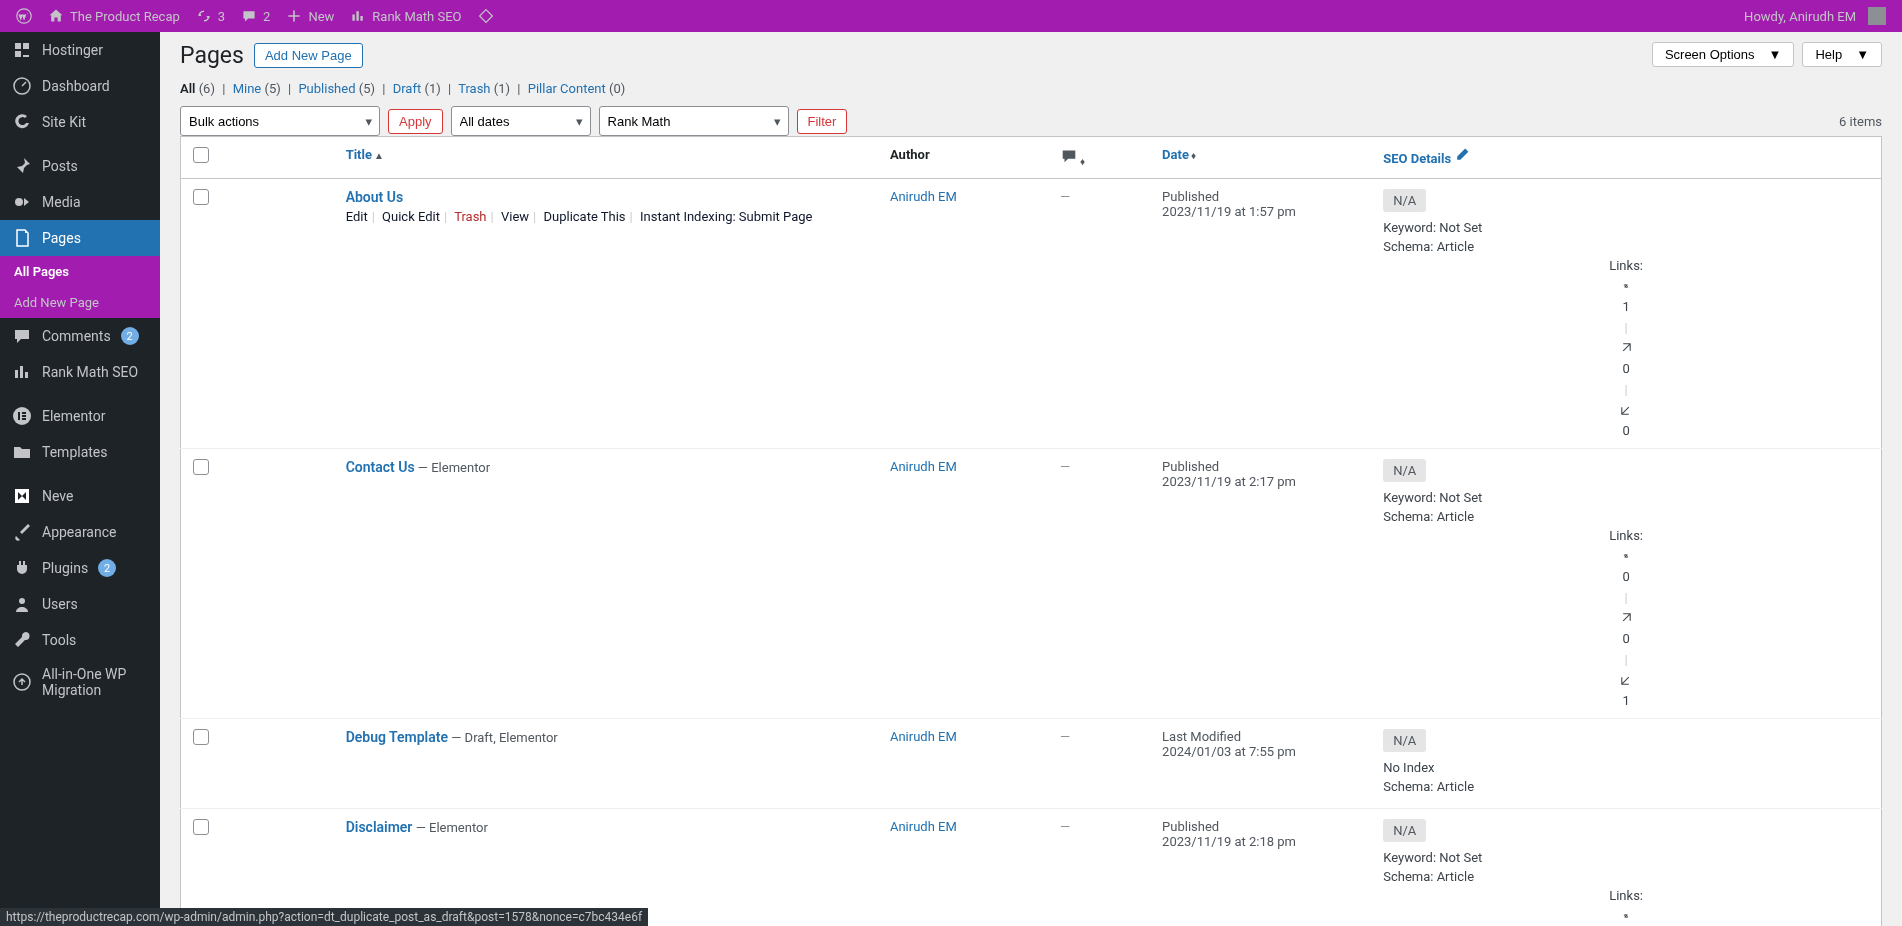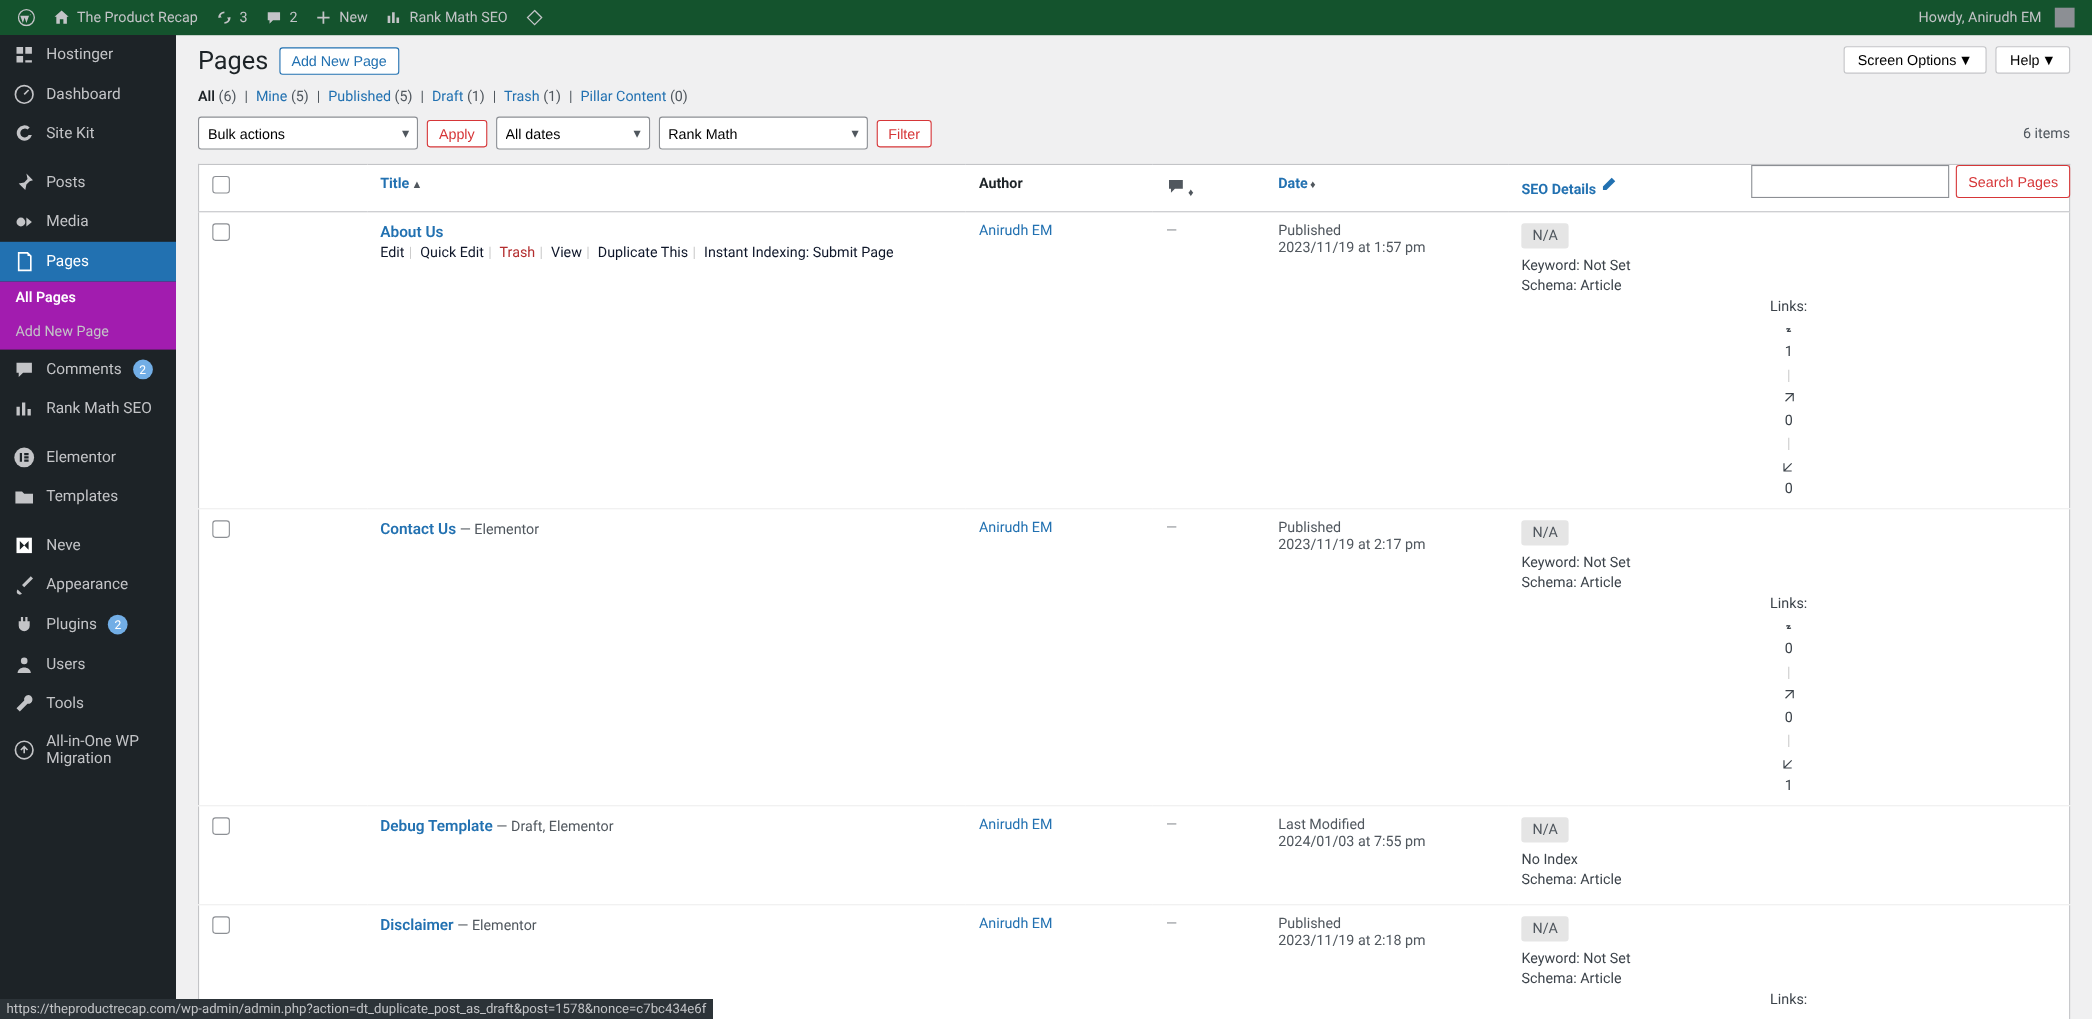--- a/index.html
+++ b/index.html
@@ -1,19 +1,19 @@
 <!DOCTYPE html>
 <html><head>
 <meta charset="utf-8">
 <style>
 * { margin: 0; padding: 0; box-sizing: border-box; }
 body { font-family: -apple-system, BlinkMacSystemFont, "Segoe UI", Roboto, sans-serif; background: #f0f0f1; font-size: 13px; color: #3c434a; }
 
 
-.admin-bar { background: #14532d; color: #c3c4c7; height: 32px; display: flex; align-items: center; padding: 0 8px; justify-content: space-between; }
+.admin-bar { background: #a21caf; color: #c3c4c7; height: 32px; display: flex; align-items: center; padding: 0 8px; justify-content: space-between; }
 .admin-bar-left, .admin-bar-right { display: flex; align-items: center; gap: 0; }
 .admin-bar-item { display: flex; align-items: center; gap: 6px; padding: 0 8px; height: 32px; cursor: pointer; color: #c3c4c7; font-size: 13px; }
 .admin-bar-item svg { width: 16px; height: 16px; fill: currentColor; }
 .avatar-square { width: 18px; height: 18px; background: #8c8f94; margin-left: 6px; }
 
 
 .sidebar { position: fixed; left: 0; top: 32px; width: 160px; bottom: 0; background: #1d2327; color: #c3c4c7; overflow-y: auto; }
 .sidebar-item { display: flex; align-items: center; gap: 10px; padding: 8px 12px; cursor: pointer; color: #c3c4c7; font-size: 14px; position: relative; }
 .sidebar-item.current { background: #2271b1; color: #fff; }
 .sidebar-item.current::after { content: ""; position: absolute; right: -8px; top: 50%; transform: translateY(-50%); border: 8px solid transparent; border-right-color: #f0f0f1; }
@@ -24,35 +24,35 @@
 .badge-count { display: inline-flex; align-items: center; justify-content: center; min-width: 18px; height: 18px; background: #d63638; color: #fff; border-radius: 9px; font-size: 11px; padding: 0 5px; }
 .badge-count.blue { background: #72aee6; color: #fff; }
 
 
 .main { margin-left: 160px; padding: 10px 20px 40px 20px; }
 .page-header { display: flex; align-items: center; gap: 10px; margin-bottom: 12px; }
 .page-title { font-size: 23px; font-weight: 400; color: #1d2327; }
 .btn-outline { border: 1px solid #2271b1; color: #2271b1; background: #fff; padding: 4px 10px; cursor: pointer; font-size: 13px; border-radius: 3px; }
 .btn-outline.red { border-color: #d63638; color: #d63638; }
 .top-buttons { position: absolute; right: 20px; top: 42px; display: flex; gap: 8px; }
-.btn-tab { border: 1px solid #c3c4c7; background: #fff; padding: 4px 12px; cursor: pointer; font-size: 13px; border-radius: 3px; display: flex; align-items: center; gap: 2px; }
+.btn-tab { border: 1px solid #c3c4c7; background: #fff; padding: 4px 12px; cursor: pointer; font-size: 13px; border-radius: 3px; display: flex; align-items: center; gap: 14px; }
 
 
 .notice { border: 1px solid #c3c4c7; border-left: 4px solid #00a32a; background: #fff; padding: 12px 14px; margin-bottom: 16px; }
 .notice a { color: #2271b1; text-decoration: underline; }
 
 
 .subsubsub { margin-bottom: 10px; font-size: 13px; }
 .subsubsub a { color: #2271b1; text-decoration: none; }
 .subsubsub .current { color: #1d2327; font-weight: 600; }
 .subsubsub .count { color: #50575e; }
 .subsubsub .sep { color: #50575e; padding: 0 4px; }
 
 
-.tablenav { display: flex; align-items: center; gap: 8px; margin-bottom: 13px; justify-content: space-between; }
+.tablenav { display: flex; align-items: center; gap: 8px; margin-bottom: 0; justify-content: space-between; }
 .tablenav-left { display: flex; align-items: center; gap: 8px; }
 .select-control { border: 1px solid #8c8f94; background: #fff; padding: 4px 28px 4px 8px; cursor: pointer; font-size: 13px; border-radius: 3px; appearance: none; position: relative; min-width: 140px; height: 30px; }
 .select-wrap { position: relative; display: inline-block; }
 .select-wrap::after { content: "▾"; position: absolute; right: 8px; top: 50%; transform: translateY(-50%); pointer-events: none; color: #50575e; }
 .items-count { color: #50575e; }
 
 
 .search-area { position: absolute; right: 20px; top: 150px; display: flex; gap: 6px; }
 .search-input { border: 1px solid #8c8f94; padding: 3px 8px; width: 180px; height: 30px; }
 
@@ -269,24 +269,20 @@
         <span>▼</span>
       </button>
   </div>
 
   <div class="page-header">
     <h1 class="page-title">Pages</h1>
     <button class="btn-outline">Add New Page</button>
   </div>
 
 
-  <div class="search-area">
-    <input class="search-input" type="text" style="">
-    <button class="btn-outline red">Search Pages</button>
-  </div>
 
   <div class="subsubsub">
     <a href="#" class="current"><span>All</span></a> <span class="count">(6)</span>
     <span class="sep">|</span>
     <a href="#"><span>Mine</span></a> <span class="count">(5)</span>
     <span class="sep">|</span>
     <a href="#"><span>Published</span></a> <span class="count">(5)</span>
     <span class="sep">|</span>
     <a href="#"><span>Draft</span></a> <span class="count">(1)</span>
     <span class="sep">|</span>

